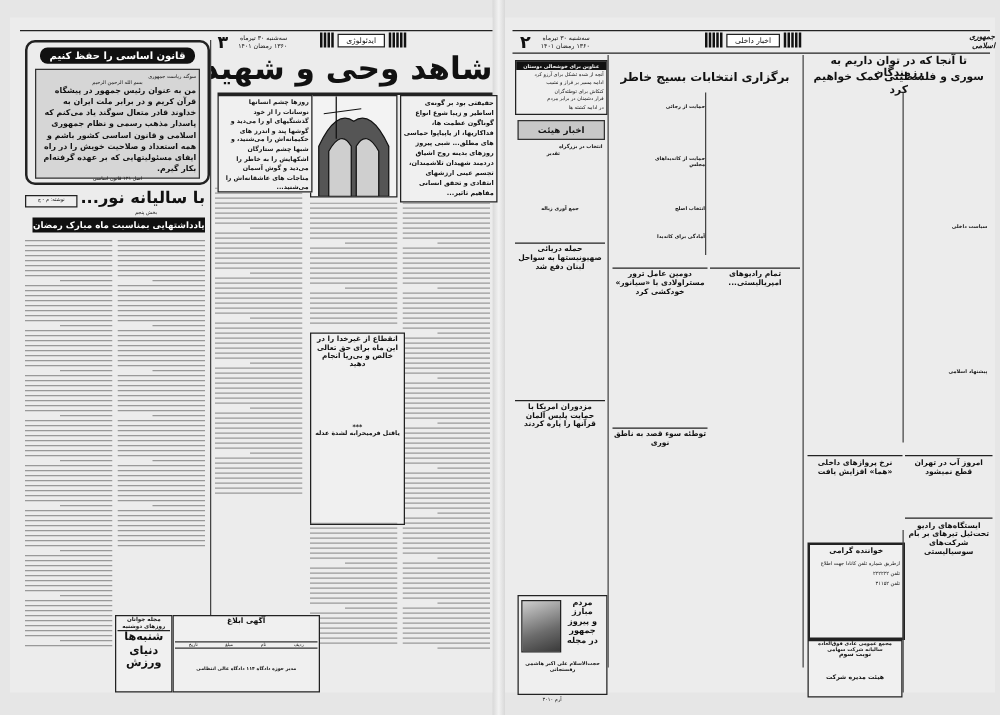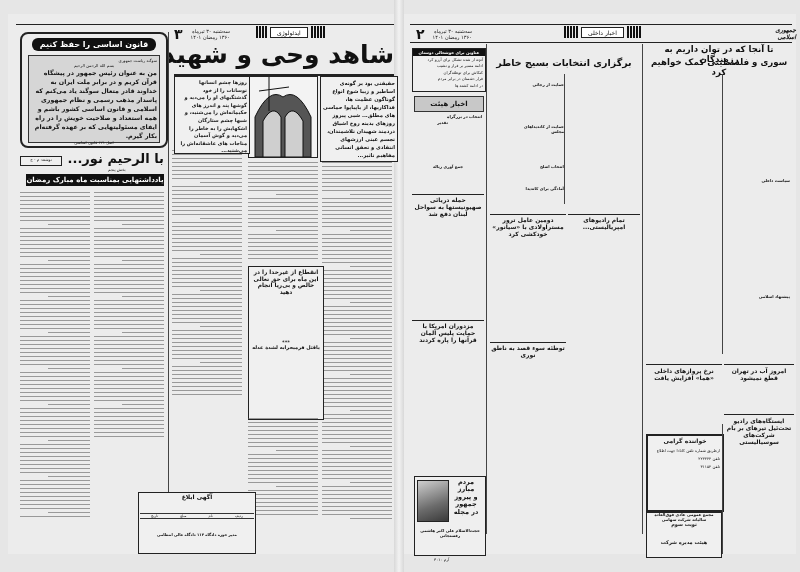--- a/index.html
+++ b/index.html
@@ -72,21 +72,21 @@
       <div class="black-bar" style="margin:4px 10px;border-radius:6px;font-size:8px;padding:2px;">قانون اساسی را حفظ کنیم</div>
       <div style="margin:2px 6px;background:#d6d6d6;border:1px solid #333;height:82px;padding:2px;">
         <div class="rtl small" style="font-size:4px;line-height:5px;">سوگند ریاست جمهوری</div>
         <div class="rtl small" style="font-size:4px;line-height:5px;text-align:center;">بسم الله الرحمن الرحیم</div>
         <div class="rtl" style="font-size:6.3px;line-height:9px;font-weight:bold;">من به عنوان رئیس جمهور در پیشگاه قرآن کریم و در برابر ملت ایران به خداوند قادر متعال سوگند یاد می‌کنم که پاسدار مذهب رسمی و نظام جمهوری اسلامی و قانون اساسی کشور باشم و همه استعداد و صلاحیت خویش را در راه ایفای مسئولیتهایی که بر عهده گرفته‌ام بکار گیرم.</div>
         <div class="rtl" style="font-size:4px;line-height:5px;text-align:center;">اصل ۱۲۱ قانون اساسی</div>
       </div>
     </div>
 
     <div class="box" style="left:12px;top:142px;width:40px;height:8px;font-size:4px;text-align:center;direction:rtl;">نوشته: م - ج</div>
-    <div class="banner abs" style="left:60px;top:138px;width:96px;font-size:13px;text-align:right;">با الرحیم نور...</div>
+    <div class="banner abs" style="left:60px;top:138px;width:96px;font-size:13px;text-align:right;">با سالیانه نور...</div>
     <div class="abs rtl" style="left:100px;top:153px;font-size:4px;">بخش پنجم</div>
     <div class="black-bar abs" style="left:18px;top:160px;width:138px;font-size:7px;padding:2px 0;">یادداشتهایی بمناسبت ماه مبارک رمضان</div>
 
     <div class="text-col" style="left:12px;top:178px;width:70px;height:330px;">
         <div class="line" style="width: 100%; margin-right: 0px; margin-left: auto;"></div>
         <div class="line" style="width: 100%; margin-right: 0px; margin-left: auto;"></div>
         <div class="line" style="width: 100%; margin-right: 0px; margin-left: auto;"></div>
         <div class="line" style="width: 100%; margin-right: 0px; margin-left: auto;"></div>
         <div class="line" style="width: 100%; margin-right: 0px; margin-left: auto;"></div>
         <div class="line" style="width: 100%; margin-right: 0px; margin-left: auto;"></div>
@@ -461,20 +461,27 @@
         <div class="line" style="width: 60%; margin-right: 0px; margin-left: auto;"></div>
         <div class="line" style="width: 100%; margin-right: 0px; margin-left: auto;"></div>
         <div class="line" style="width: 100%; margin-right: 0px; margin-left: auto;"></div>
         <div class="line" style="width: 100%; margin-right: 0px; margin-left: auto;"></div>
         <div class="line" style="width: 100%; margin-right: 0px; margin-left: auto;"></div>
         <div class="line" style="width: 100%; margin-right: 0px; margin-left: auto;"></div>
         <div class="line" style="width: 100%; margin-right: 0px; margin-left: auto;"></div>
         <div class="line" style="width: 100%; margin-right: 0px; margin-left: auto;"></div>
       </div>
 
+    <div class="box" style="left:84px;top:478px;width:42px;height:58px;padding:1px;background:#f0f0f0;">
+      <div class="head-sm" style="font-size:4.5px;">مجله جوانان</div>
+      <div class="head-sm" style="font-size:4.5px;border-bottom:1px solid #222;">روزهای دوشنبه</div>
+      <div class="head-sm" style="font-size:9px;">شنبه‌ها</div>
+      <div class="head-sm" style="font-size:9px;">دنیای</div>
+      <div class="head-sm" style="font-size:9px;">ورزش</div>
+    </div>
 
     <div class="box" style="left:130px;top:478px;width:114px;height:58px;padding:1px;background:#f0f0f0;">
       <div class="head-sm" style="font-size:6px;">آگهی ابلاغ</div>
       <div style="height:12px;"></div>
       <div style="display:flex;justify-content:space-around;direction:rtl;font-size:3.6px;border-top:1px solid #333;border-bottom:1px solid #333;">
         <span>ردیف</span>
         <span>نام</span>
         <span>مبلغ</span>
         <span>تاریخ</span>
       </div>

